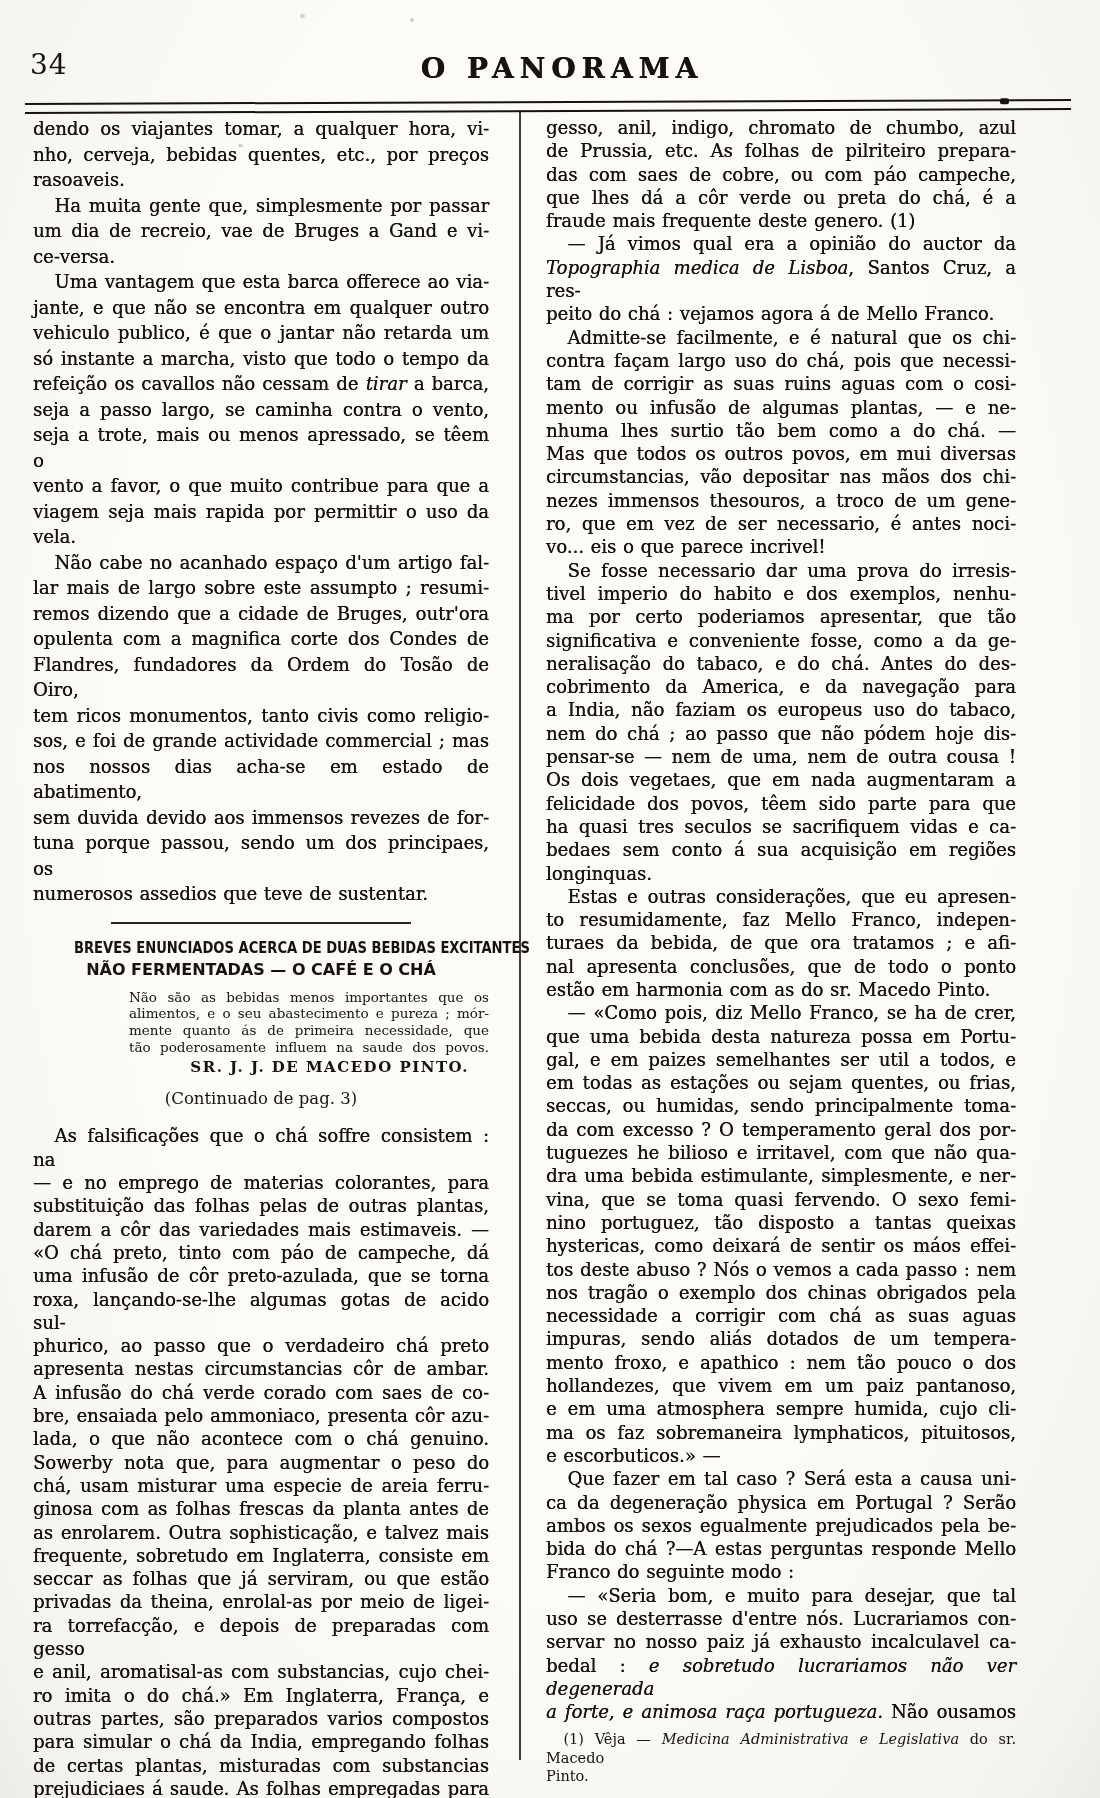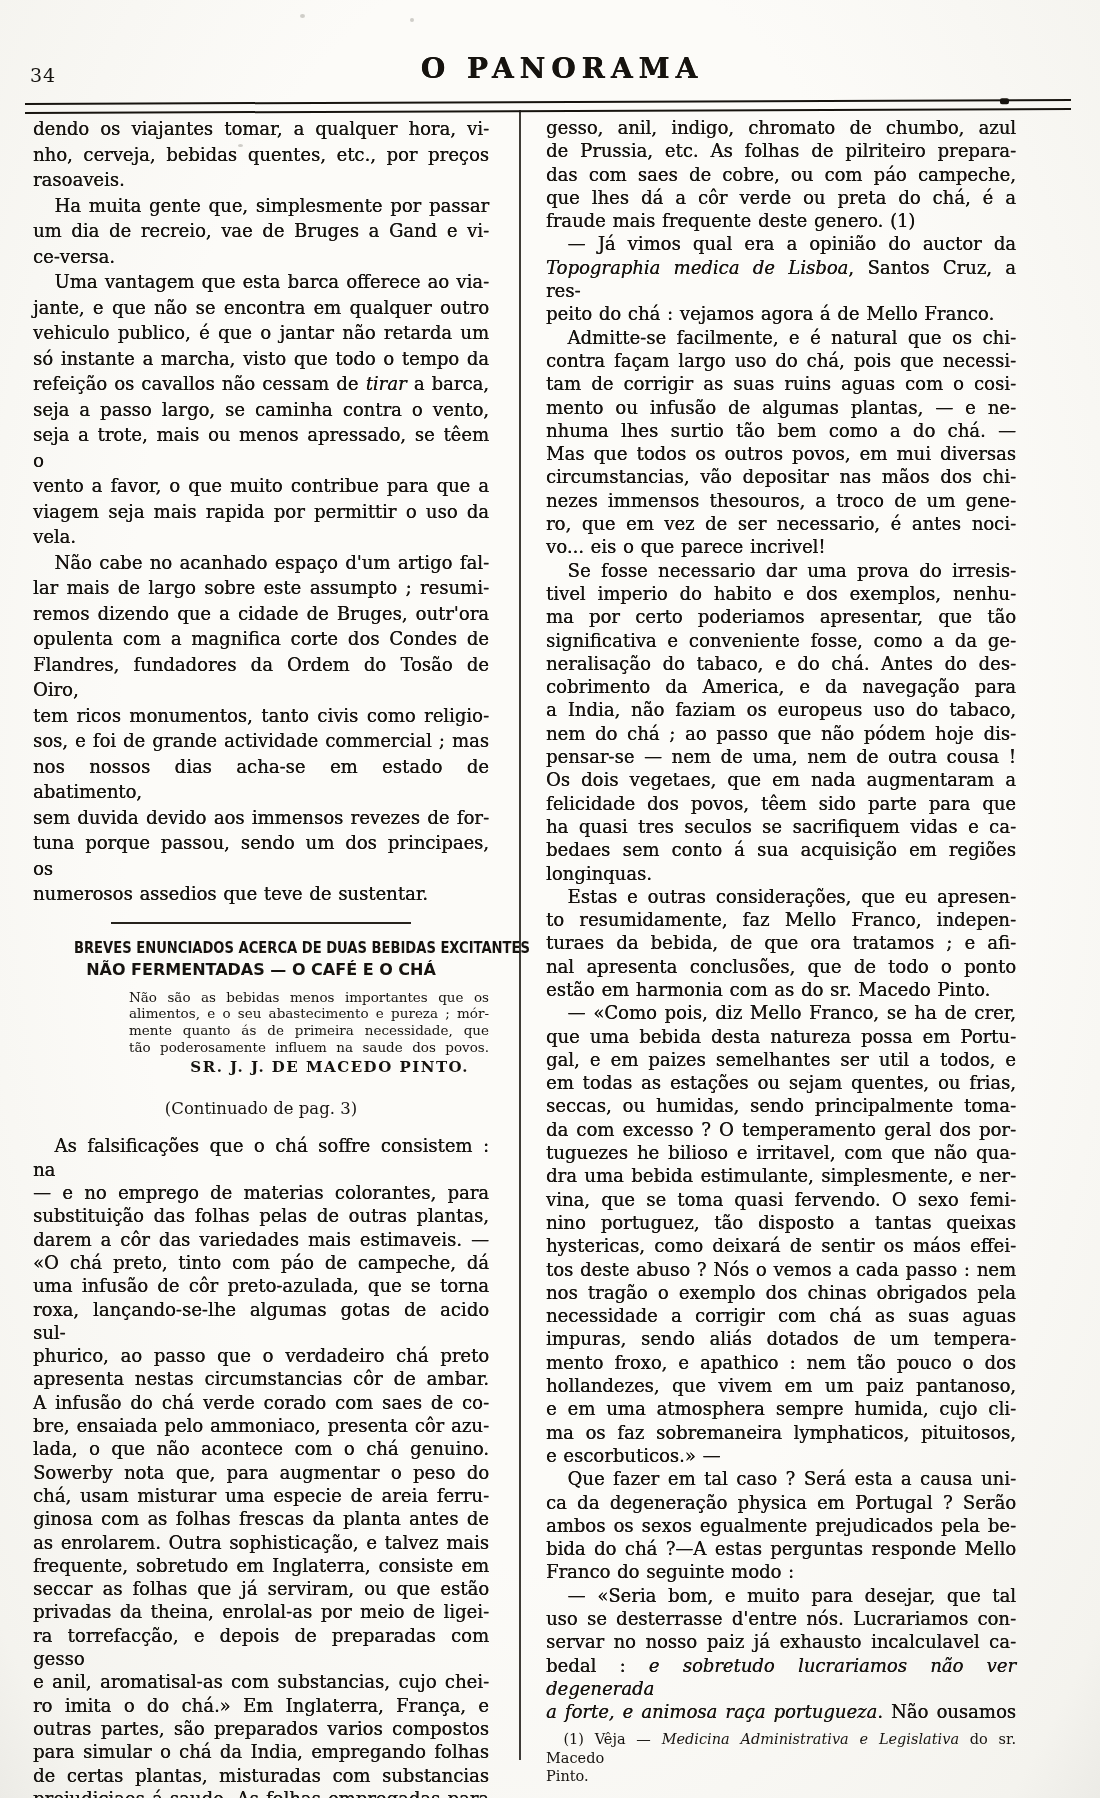--- a/index.html
+++ b/index.html
@@ -11,22 +11,22 @@
   }
   #page{
     position:relative;width:1100px;height:1798px;
     background:radial-gradient(ellipse at 50% 42%, #fcfbf8 55%, #f4f3ee 92%, #ecebe6 100%);
     color:#16130f;
   }
   
   .speck{position:absolute;background:#9a968e;border-radius:50%;opacity:.45;}
   
   #page-number{
-    position:absolute;left:30px;top:64px;
-    font-size:19px;letter-spacing:1px;
+    position:absolute;left:30px;top:48px;
+    font-size:28px;letter-spacing:1px;
   }
   #masthead{
     position:absolute;left:12px;top:52px;width:100%;
     text-align:center;font-size:28px;font-weight:bold;letter-spacing:6px;
     text-shadow:0.3px 0 0 currentColor;
   }
   #header-rule{
     position:absolute;left:25px;top:101px;width:1046px;height:7px;
     border-top:2.5px solid #17140f;border-bottom:2px solid #17140f;
     transform:rotate(-0.22deg);
@@ -62,21 +62,21 @@
   
   .block.epigraph{
     margin-left:96px;font-size:13.5px;line-height:16.8px;
     text-shadow:none;
   }
   .attribution{
     margin-top:3px;text-align:right;padding-right:20px;
     font-size:15px;letter-spacing:1.5px;font-weight:bold;
   }
   .continuation{
-    margin:24px 0 16px 0;text-align:center;font-size:16.5px;
+    margin:14px 0 16px 0;text-align:center;font-size:16.5px;
   }
   
   .block.footnote{
     margin-top:7px;font-size:14.5px;line-height:18.5px;text-shadow:none;
   }
   i{font-style:italic;}
 </style>
 </head>
 <body>
 

